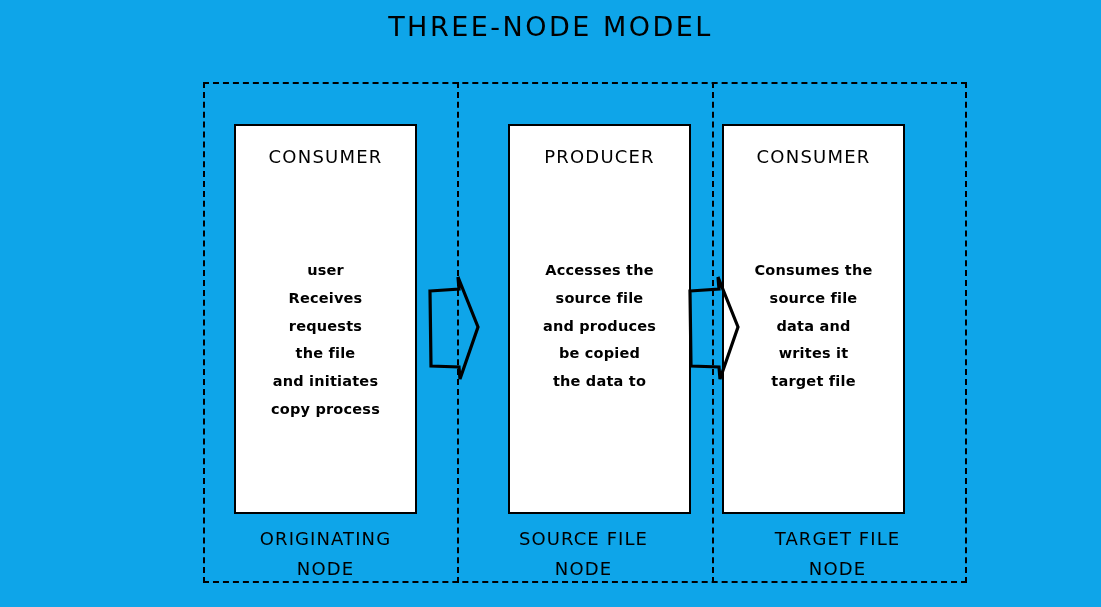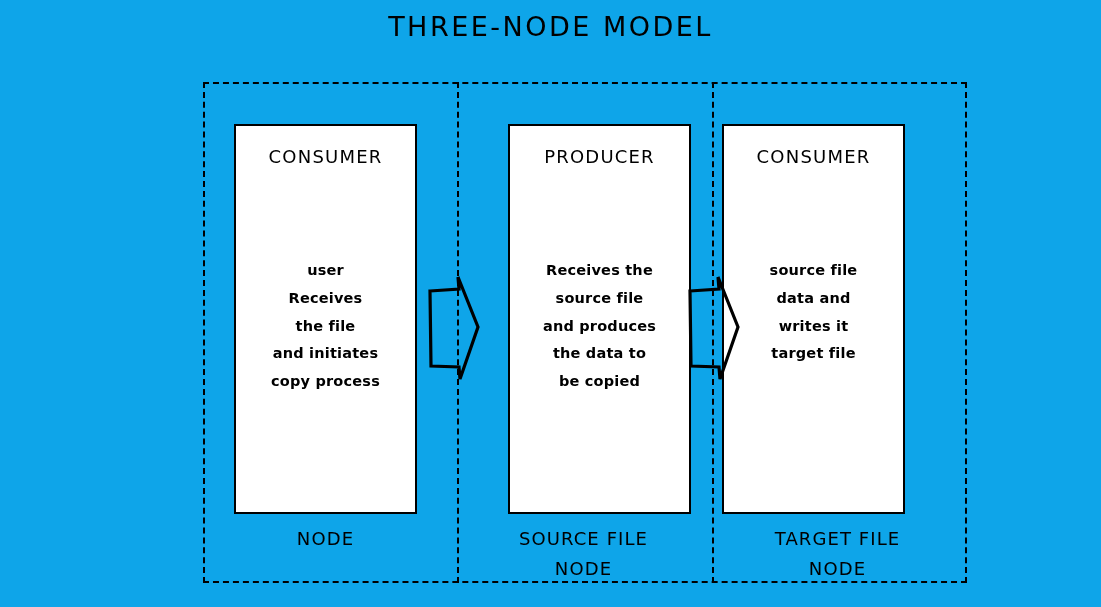--- a/index.html
+++ b/index.html
@@ -136,60 +136,63 @@
   <div class="outer-boundary"></div>
 
   <div class="node-divider d1"></div>
   <div class="node-divider d2"></div>
 
   <div class="node-box b1">
     <div class="node-heading">CONSUMER</div>
     <div class="node-body">
       <span class="bline">user</span>
       <span class="bline">Receives</span>
+      <span class="bline">requests</span>
       <span class="bline">the file</span>
       <span class="bline">and initiates</span>
       <span class="bline">copy process</span>
     </div>
   </div>
 
   <div class="node-box b2">
     <div class="node-heading">PRODUCER</div>
     <div class="node-body">
-      <span class="bline">Receives the</span>
+      <span class="bline">Accesses the</span>
       <span class="bline">source file</span>
       <span class="bline">and produces</span>
+      <span class="bline">be copied</span>
       <span class="bline">the data to</span>
-      <span class="bline">be copied</span>
     </div>
   </div>
 
   <div class="node-box b3">
     <div class="node-heading">CONSUMER</div>
     <div class="node-body">
+      <span class="bline">Consumes the</span>
       <span class="bline">source file</span>
       <span class="bline">data and</span>
       <span class="bline">writes it</span>
       <span class="bline">target file</span>
     </div>
   </div>
 
   <div class="flow-arrow a1">
     <svg viewBox="0 0 52 108" xmlns="http://www.w3.org/2000/svg">
       <path d="M2,17 L31,15 L30,3 L50,53 L32,105 L31,93 L3,92 Z" fill="none" stroke="#000000" stroke-width="3.2" stroke-linejoin="miter" stroke-linecap="square"></path>
     </svg>
   </div>
 
   <div class="flow-arrow a2">
     <svg viewBox="0 0 52 108" xmlns="http://www.w3.org/2000/svg">
       <path d="M2,17 L31,15 L30,3 L50,53 L32,105 L31,93 L3,92 Z" fill="none" stroke="#000000" stroke-width="3.2" stroke-linejoin="miter" stroke-linecap="square"></path>
     </svg>
   </div>
 
   <div class="node-caption c1">
+    <span class="cline">ORIGINATING</span>
     <span class="cline">NODE</span>
   </div>
   <div class="node-caption c2">
     <span class="cline">SOURCE FILE</span>
     <span class="cline">NODE</span>
   </div>
   <div class="node-caption c3">
     <span class="cline">TARGET FILE</span>
     <span class="cline">NODE</span>
   </div>

